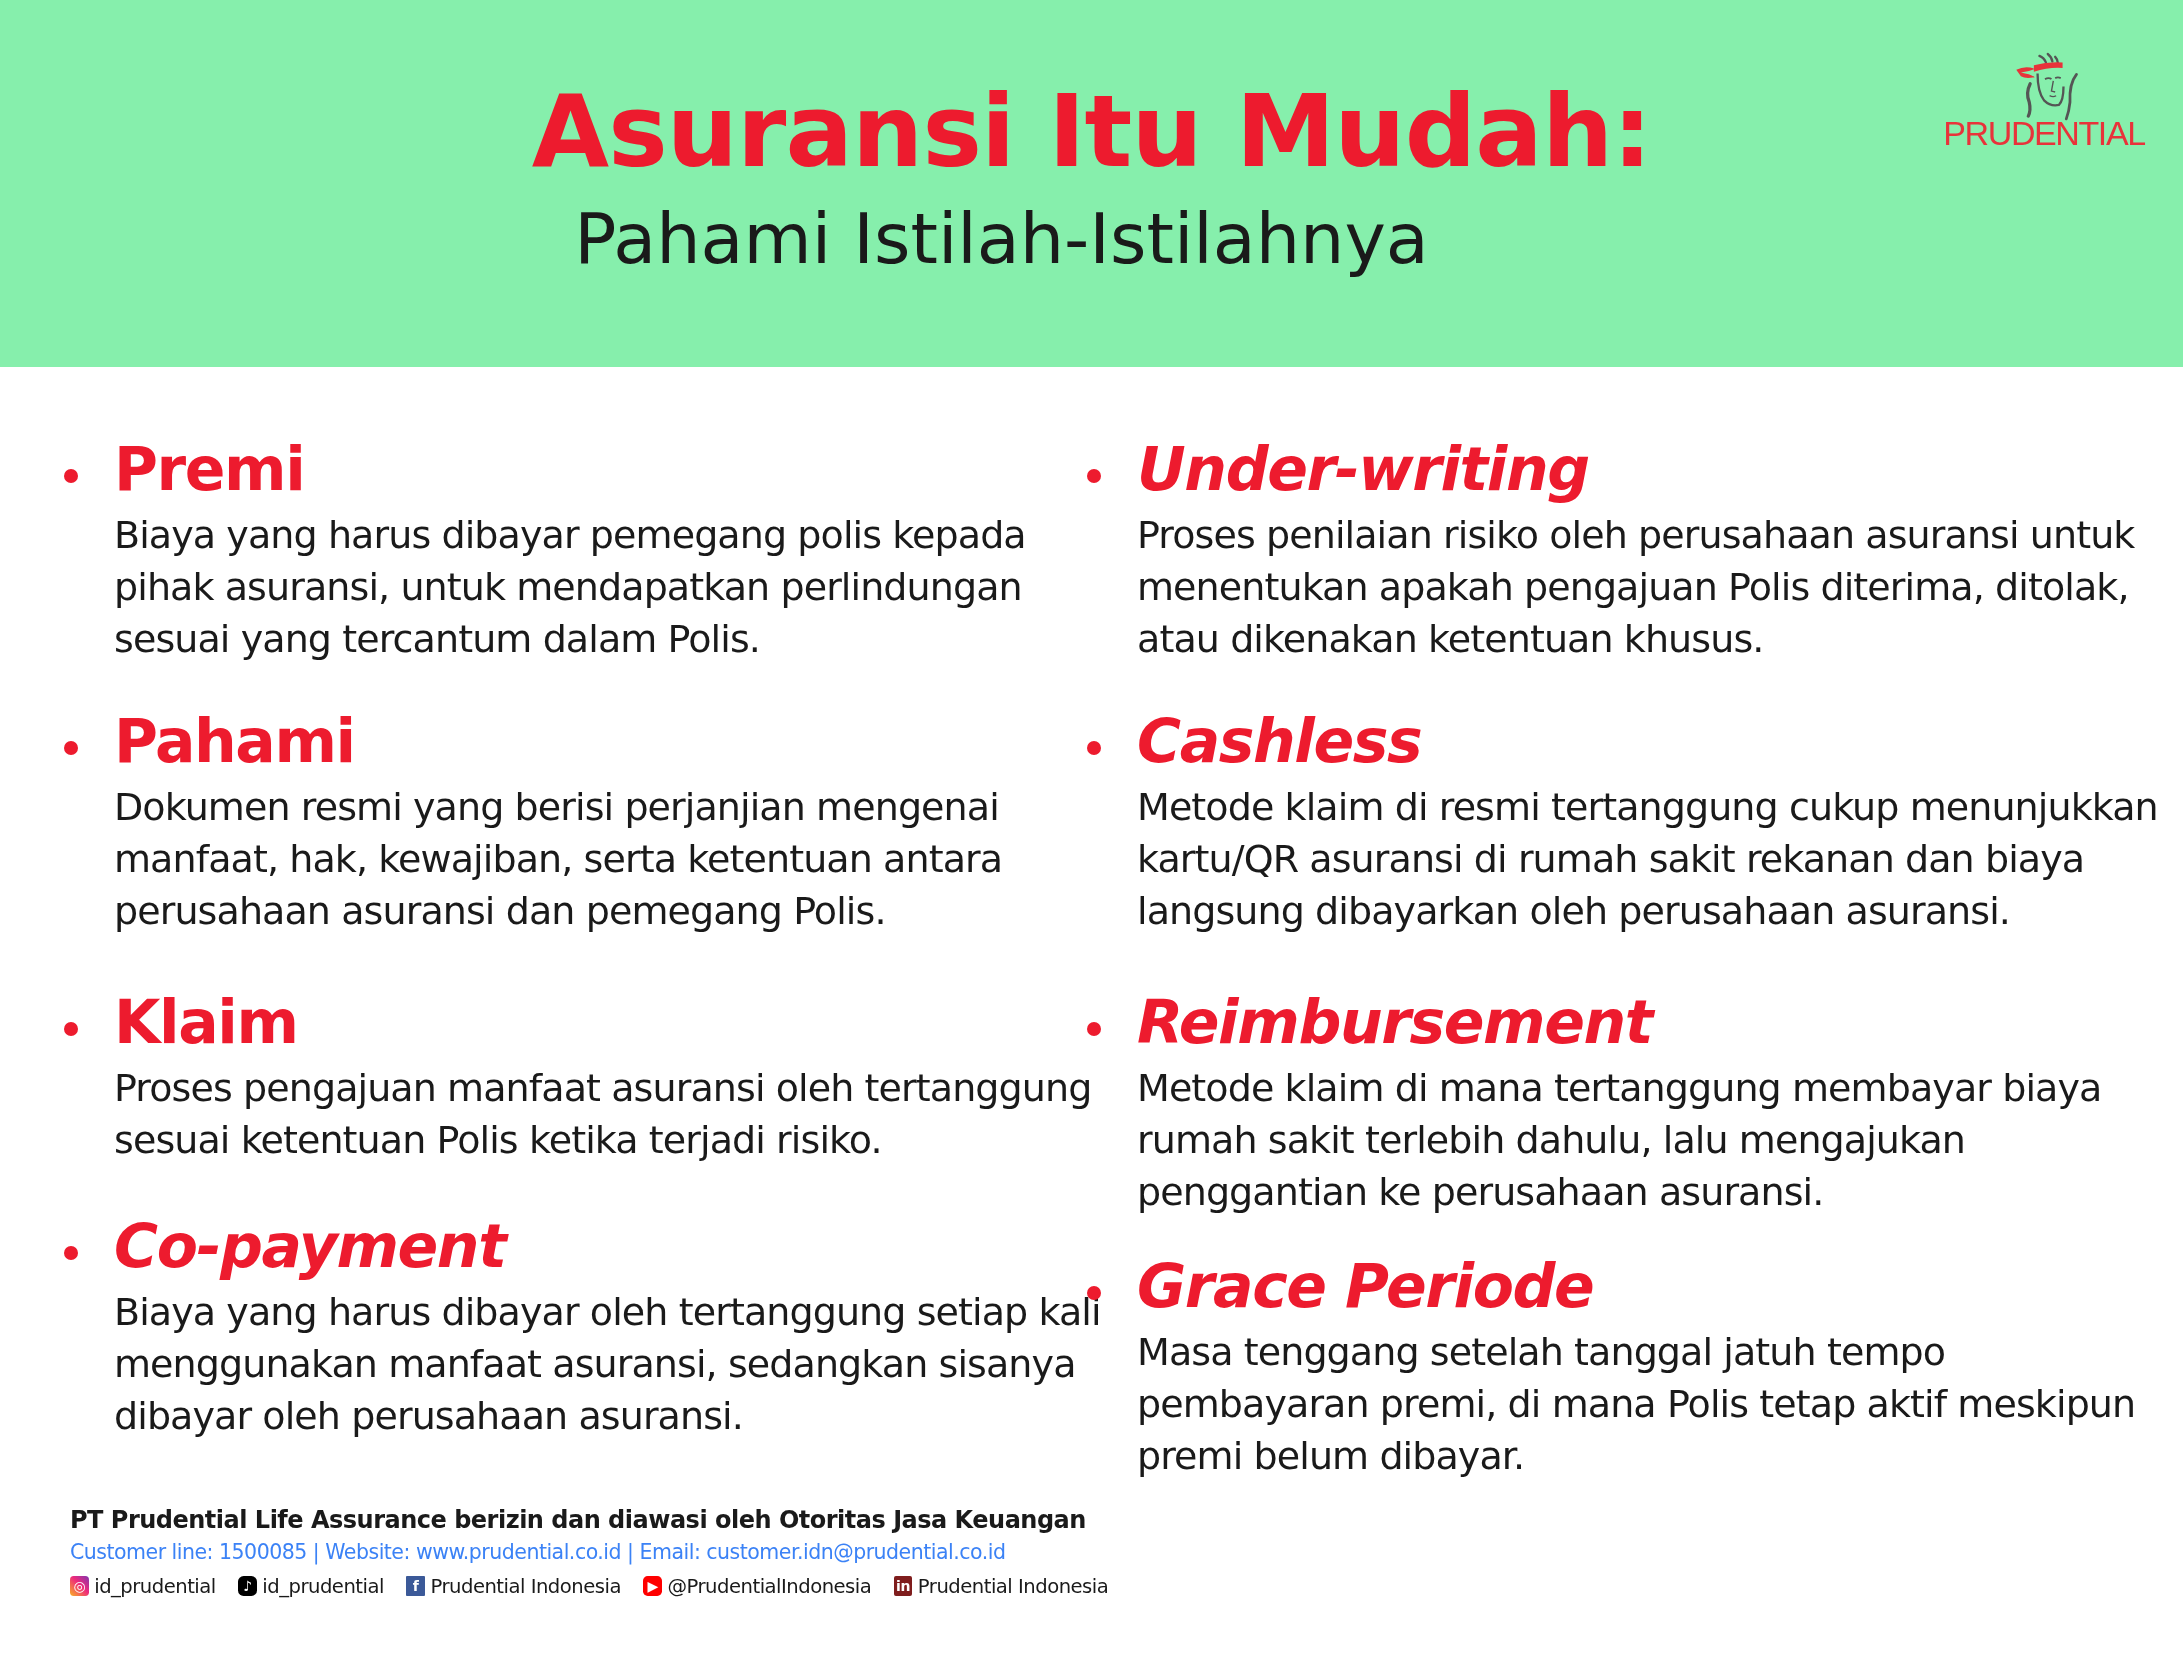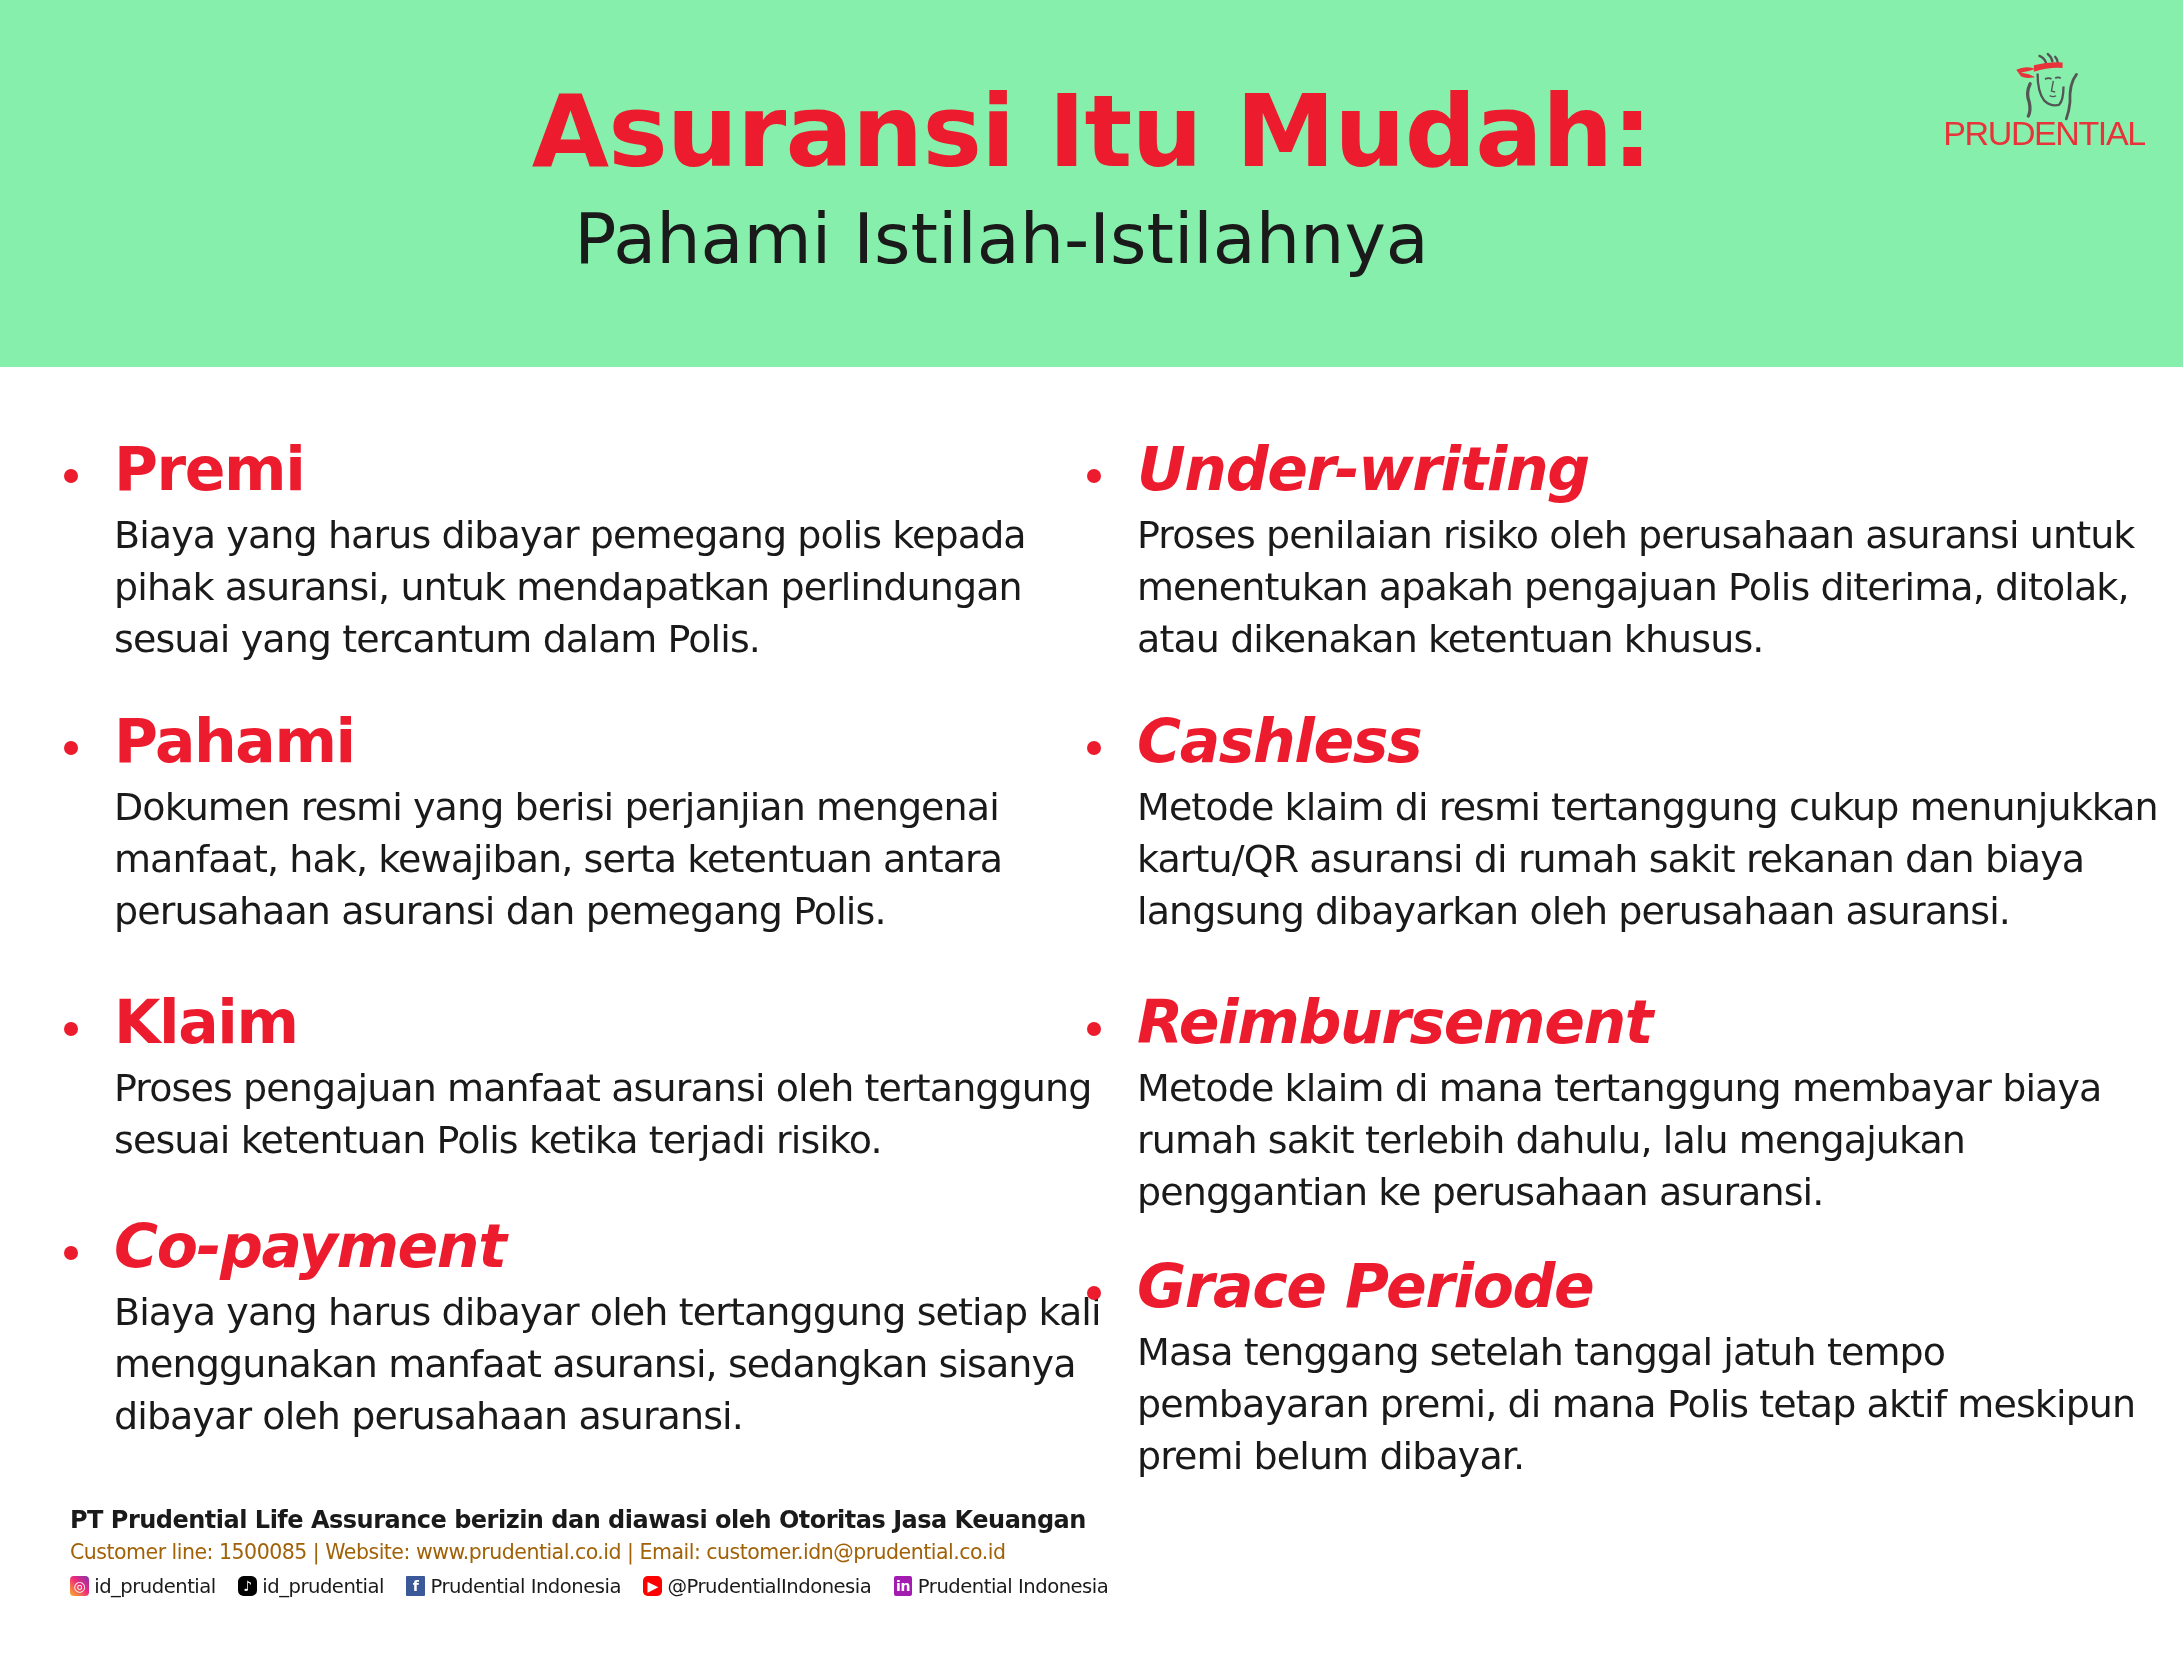--- a/index.html
+++ b/index.html
@@ -80,41 +80,41 @@
   .term .desc div { margin: 0; }
   .footer {
     position: absolute; left: 70px; top: 1508px;
     font-family: "DejaVu Sans", sans-serif;
   }
   .footer .legal {
     font-weight: bold; font-size: 24px; line-height: 1; color: #1a1a1a;
     letter-spacing: -0.5px;
   }
   .footer .contact {
-    margin-top: 10.2px; font-size: 20.5px; line-height: 1; color: #a16207;
+    margin-top: 10.2px; font-size: 20.5px; line-height: 1; color: #3b82f6;
     letter-spacing: -0.5px;
   }
   .footer .socials {
     margin-top: 12px; display: flex; align-items: center; gap: 0;
   }
   .social {
     display: flex; align-items: center; margin-right: 22.4px;
     font-size: 19.6px; color: #1a1a1a; letter-spacing: -0.5px;
   }
   .social .ico {
     width: 18.6px; height: 19.6px; border-radius: 3.7px; margin-right: 5.6px;
     display: inline-flex; align-items: center; justify-content: center;
     color: #fff; font-weight: bold; font-size: 14px;
     font-family: "DejaVu Sans", sans-serif;
   }
   .ico.ig { background: linear-gradient(45deg, #f9b025, #ee2a7b 55%, #8134af); }
   .ico.tt { background: #000000; border-radius: 5.6px; }
   .ico.fb { background: #3b5998; border-radius: 0.9px; }
   .ico.yt { background: #ff0000; border-radius: 4.7px; }
-  .ico.li { background: #a21caf; border-radius: 1.9px; }
+  .ico.li { background: #7f1d1d; border-radius: 1.9px; }
 </style>
 </head>
 <body>
 
 <div class="header">
   <div class="title">Asuransi Itu Mudah:</div>
   <div class="subtitle">Pahami Istilah-Istilahnya</div>
 
   <div class="logo">
     <svg class="emblem" viewBox="0 0 190 150">

